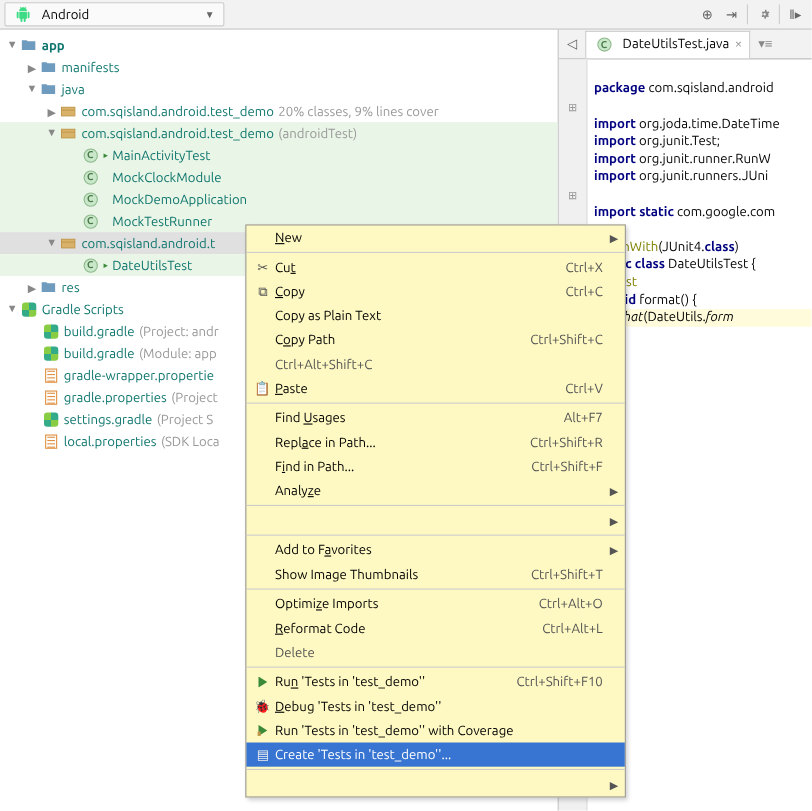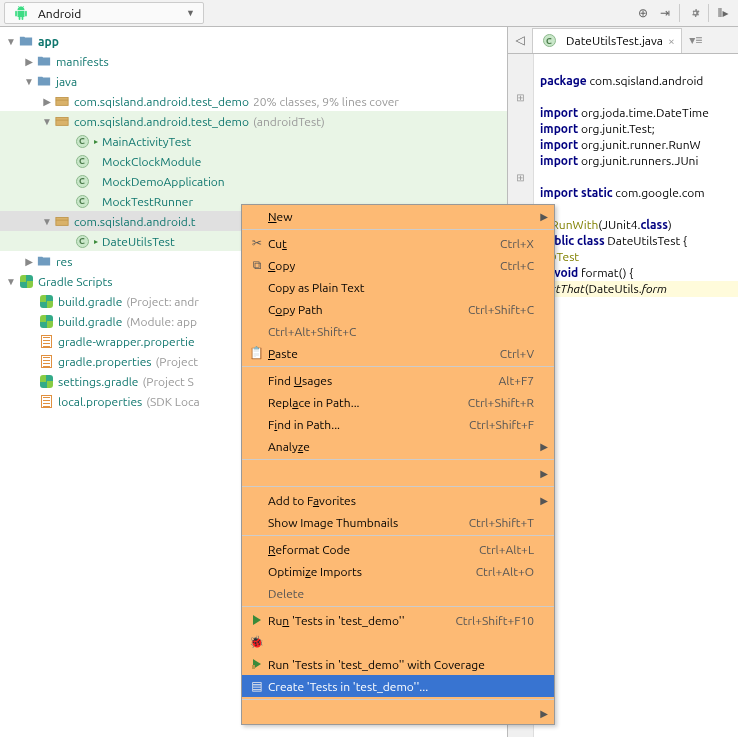--- a/index.html
+++ b/index.html
@@ -43,21 +43,21 @@
 .folder svg, .icon svg { width:14px; height:14px; }
 .label { color:#0f766e; }
 .label.bold { font-weight:bold; }
 .annot { color:#999; margin-left:4px; }
 .cicon { background:#c9e7c9; border:1px solid #8db98d; border-radius:8px; width:13px; height:13px; font-size:9px; color:#4a7a4a; display:flex; align-items:center; justify-content:center; font-weight:bold; }
 .gicon { width:13px; height:13px; border-radius:3px; background: conic-gradient(#3a8 0 90deg,#8c4 90deg 180deg,#3a8 180deg 270deg,#8c4 270deg 360deg);} 
 .propicon { width:11px;height:13px;border:1px solid #e09040;background:#fff;position:relative;}
 .propicon:before { content:''; position:absolute; left:1px; top:1px; right:1px; height:1px; background:#e09040; box-shadow:0 3px 0 #e09040,0 6px 0 #e09040,0 9px 0 #e09040;}
 
 
-.context-menu { position:absolute; left:241px; top:204px; width:314px; background:#fdba74; border:1px solid #999; box-shadow:2px 2px 4px rgba(0,0,0,0.2); }
+.context-menu { position:absolute; left:223px; top:204px; width:346px; background:#fef9c3; border:1px solid #999; box-shadow:2px 2px 4px rgba(0,0,0,0.2); }
 .menu-item { display:flex; align-items:center; height:22px; padding:0 20px 0 4px; position:relative; }
 .menu-item.selected { background:#3874d1; color:#fff; }
 .menu-item .mi-icon { width:22px; display:flex; align-items:center; justify-content:center; font-size:12px; color:#555;}
 .menu-item.selected .mi-icon { color:#eee; }
 .menu-item .mi-label { flex:1; }
 .menu-item .mi-short { color:#555; font-size:12px; }
 .menu-item .mi-sub { position:absolute; right:6px; font-size:10px; color:#555;}
 .menu-sep { height:1px; background:#ccc; margin:2px 0; }
 .u { text-decoration: underline; }
 
@@ -365,44 +365,45 @@
       <span class="mi-sub">▶</span>
     </div>
   <div class="menu-item">
       <span class="mi-icon"></span>
       <span class="mi-label">Show Image Thumbnails</span>
       <span class="mi-short">Ctrl+Shift+T</span>
     </div>
   <div class="menu-sep"></div>
   <div class="menu-item">
       <span class="mi-icon"></span>
+      <span class="mi-label">Optimi<span class="u">z</span>e Imports</span>
+      <span class="mi-short">Ctrl+Alt+O</span>
+    </div>
+  <div class="menu-item">
+      <span class="mi-icon"></span>
       <span class="mi-label"><span class="u">R</span>eformat Code</span>
       <span class="mi-short">Ctrl+Alt+L</span>
-    </div>
-  <div class="menu-item">
-      <span class="mi-icon"></span>
-      <span class="mi-label">Optimi<span class="u">z</span>e Imports</span>
-      <span class="mi-short">Ctrl+Alt+O</span>
     </div>
   <div class="menu-item">
       <span class="mi-icon"></span>
       <span class="mi-short">Delete</span>
     </div>
   <div class="menu-sep"></div>
   <div class="menu-item">
       <span class="mi-icon green runicon">
         <svg viewBox="0 0 10 10" fill="#3a8a3a">
           <path d="M1 0l8 5-8 5z"></path>
         </svg>
       </span>
       <span class="mi-label">Ru<span class="u">n</span> 'Tests in 'test_demo''</span>
       <span class="mi-short">Ctrl+Shift+F10</span>
     </div>
   <div class="menu-item">
       <span class="mi-icon bug">🐞</span>
+      <span class="mi-label"><span class="u">D</span>ebug 'Tests in 'test_demo''</span>
     </div>
   <div class="menu-item">
       <span class="mi-icon green runicon">
         <svg viewBox="0 0 10 10">
           <path d="M1 0l8 5-8 5z" fill="#3a8a3a"></path>
           <rect x="0" y="6" width="3" height="4" fill="#c0964a"></rect>
         </svg>
       </span>
       <span class="mi-label">Run 'Tests in 'test_demo'' with Coverage</span>
     </div>

